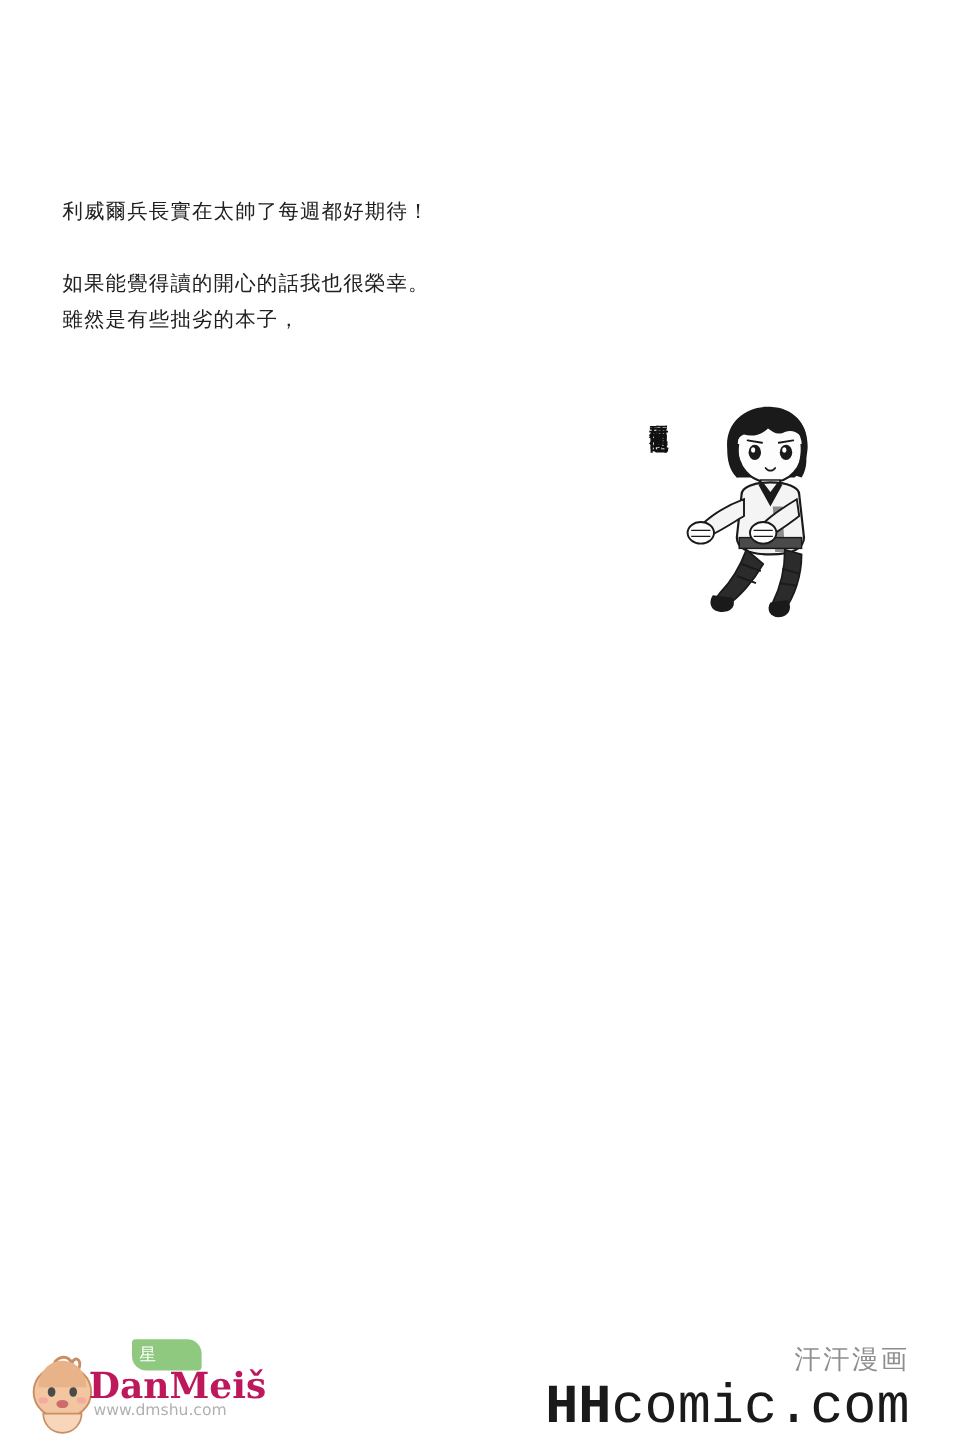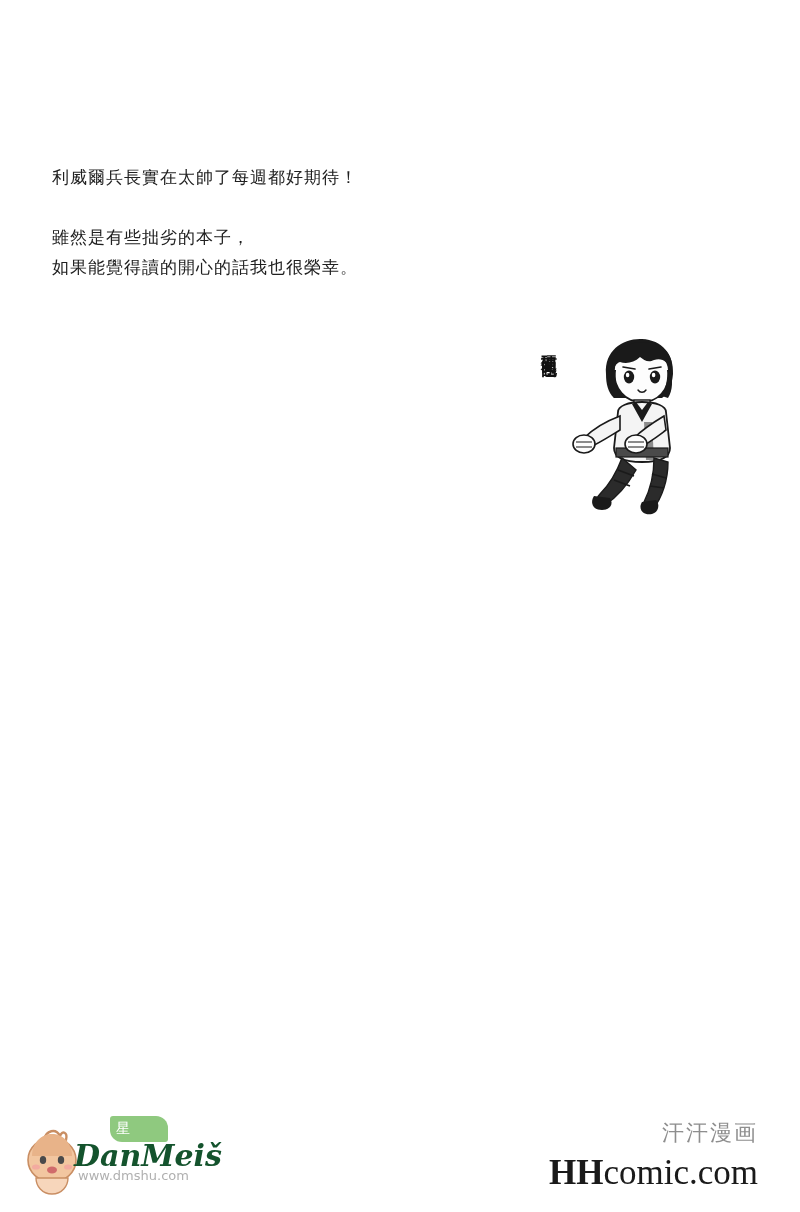--- a/index.html
+++ b/index.html
@@ -68,23 +68,22 @@
     left: 22px;
     bottom: 14px;
     width: 215px;
     height: 86px;
   }
   .dm-text {
     position: absolute;
     left: 52px;
     top: 26px;
     font-size: 30px;
-    font-style: italic;
     font-weight: bold;
-    color: #14532d;
+    color: #be185d;
     font-family: "DejaVu Serif", serif;
     letter-spacing: 0px;
   }
   .dm-url {
     position: absolute;
     left: 56px;
     top: 56px;
     font-size: 13px;
     color: #b0b0b0;
     font-family: "DejaVu Sans", sans-serif;
@@ -115,39 +114,39 @@
     text-align: right;
   }
   .hh-cn {
     font-size: 22px;
     color: #8e8e8e;
     letter-spacing: 2px;
     margin-bottom: 2px;
     font-family: "DejaVu Sans", sans-serif;
   }
   .hh-main {
-    font-size: 35px;
+    font-size: 46px;
     color: #1a1a1a;
-    font-family: Liberation Serif, serif;
+    font-family: Liberation Mono, monospace;
     line-height: 46px;
     white-space: nowrap;
   }
   .hh-main .bold {
     font-weight: bold;
   }
 </style>
 </head>
 <body>
 
 <div class="afterword">
   <div class="para-gap"></div>
   <p>利威爾兵長實在太帥了每週都好期待！</p>
   <div class="para-gap"></div>
+  <p>如果能覺得讀的開心的話我也很榮幸。</p>
   <p>雖然是有些拙劣的本子，</p>
-  <p>如果能覺得讀的開心的話我也很榮幸。</p>
   <div class="para-gap"></div>
 </div>
 
 <div class="illustration">
   <div class="vertical-caption">硬硬面包团</div>
 
   <svg class="char-svg" width="150" height="215" viewBox="0 0 150 215">
 
     <path d="M48 44 C46 20 66 8 84 9 C104 10 116 24 115 44 C114 56 110 64 104 68 L56 68 C50 62 48 54 48 44 Z" fill="#1a1a1a"></path>
 

